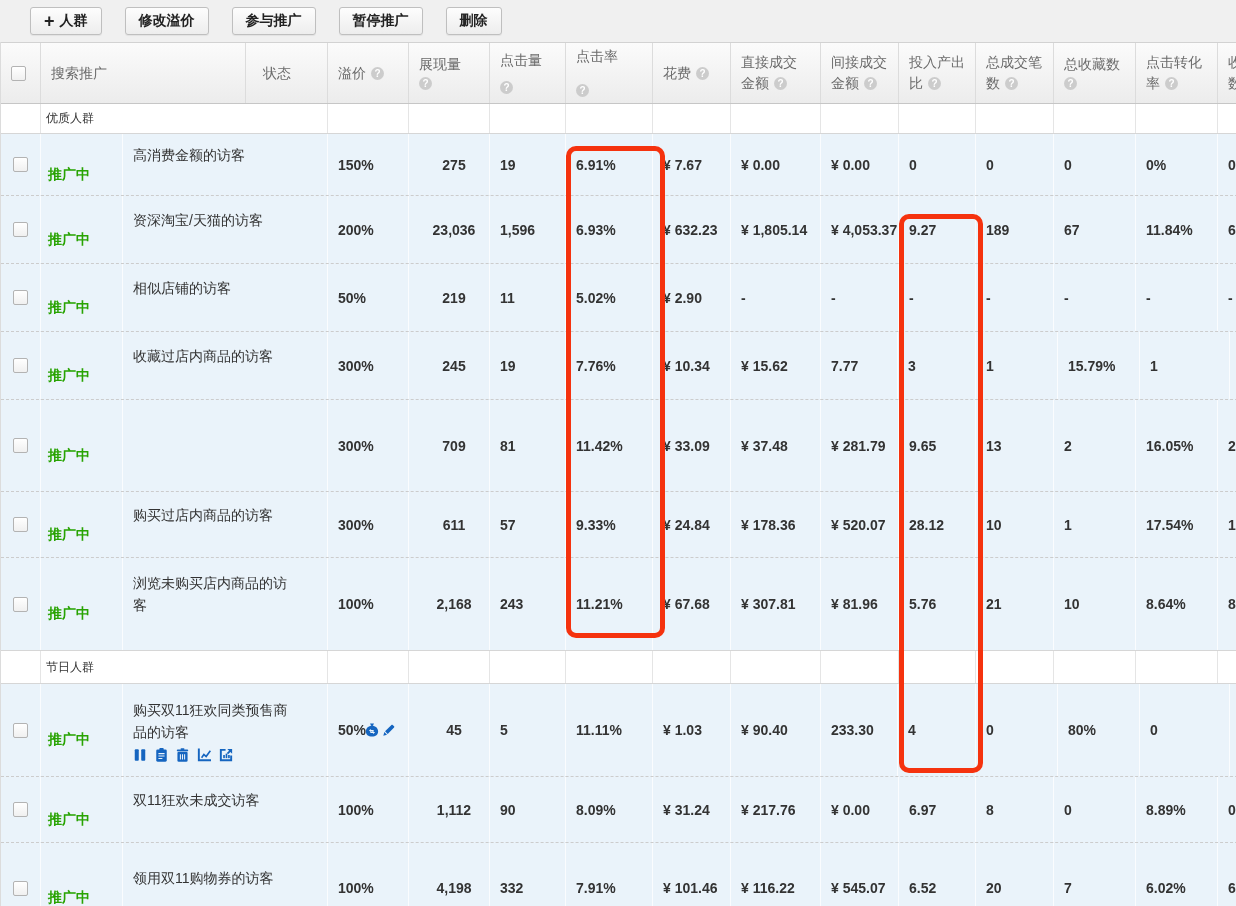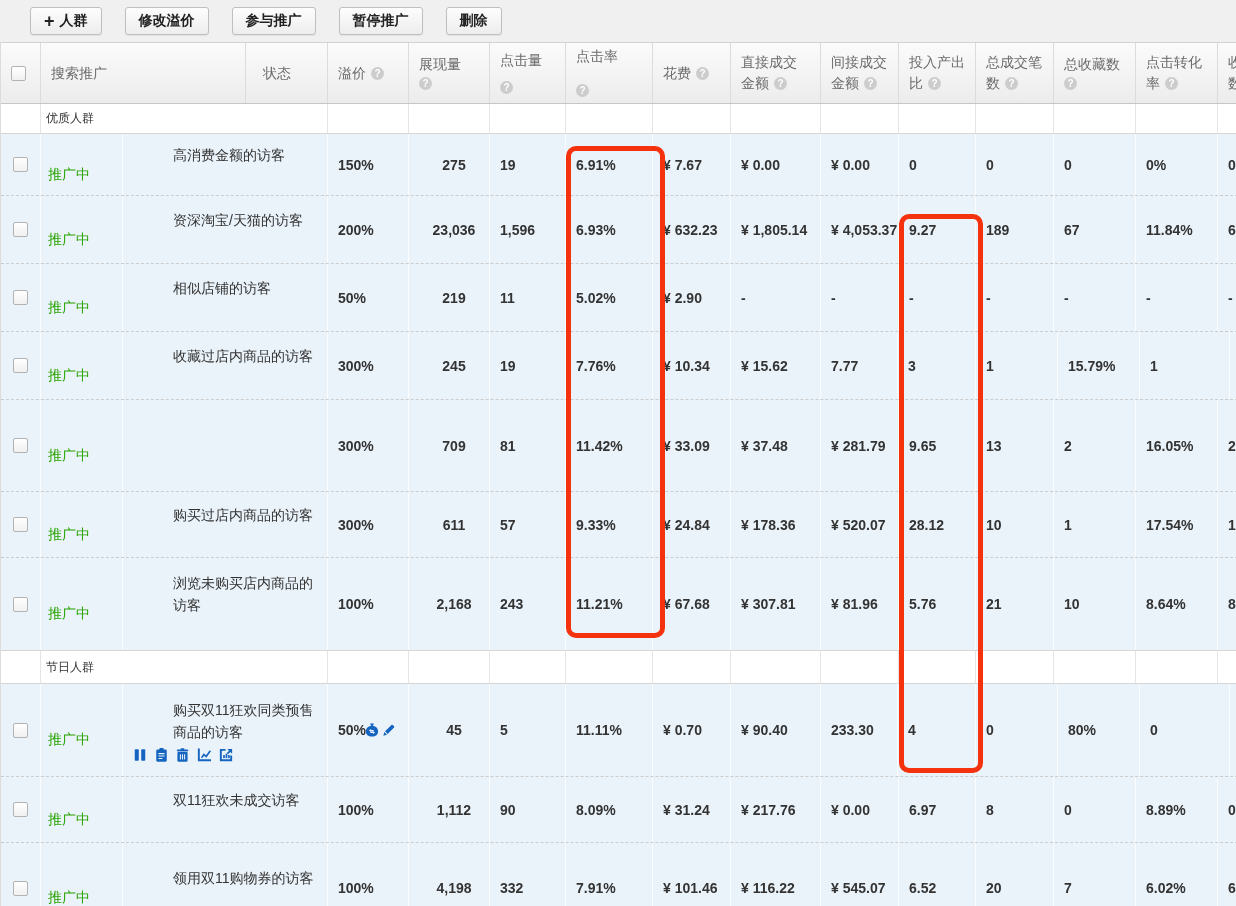--- a/index.html
+++ b/index.html
@@ -48,27 +48,27 @@
   .sec-0 .trow:nth-of-type(6){height:66px;}
   .sec-0 .trow:nth-of-type(7){height:92px;}
   .sec-1 .trow:nth-of-type(1){height:93px;}
   .sec-1 .trow:nth-of-type(2){height:66px;}
   .sec-1 .trow:nth-of-type(3){height:90px;}
   .td{box-sizing:border-box;flex-shrink:0;display:flex;align-items:center;padding-left:10px;
       border-right:1px solid rgba(255,255,255,.75);font-weight:bold;color:#333;font-size:14px;}
   .td.col-checkbox{padding-left:12px;}
   .td.col-status{padding-left:7px;}
   .td.col-direct span,.td.col-indirect span{display:inline-block;max-width:68px;word-break:break-all;line-height:20px;}
-  .status{color:#28a302;font-weight:normal;margin-top:20px;}
+  .status{color:#28a302;font-weight:bold;margin-top:20px;}
   .checkbox{width:13px;height:13px;background:linear-gradient(#fff,#f0f0f0);border:1px solid #b3b3b3;
             border-radius:2px;display:inline-block;cursor:pointer;}
   
   .td.col-name{padding:0 10px;}
   .name-wrap{display:flex;flex-direction:column;justify-content:center;height:100%;}
-  .name-text{max-width:160px;line-height:22px;font-weight:400;word-break:break-all;margin-left:40px;}
+  .name-text{max-width:160px;line-height:22px;font-weight:400;word-break:break-all;}
   .name-spacer{height:20px;}
   .row-icons{display:flex;gap:8px;margin-top:5px;align-items:center;}
   .icon{color:#1565c0;display:inline-flex;align-items:center;cursor:pointer;}
   .td.col-premium span.pval{margin-right:1px;}
   .premium-icons{display:flex;gap:2px;align-items:center;margin-left:-3px;}
   
   .redbox{position:absolute;border:5px solid #f5320e;border-radius:10px;pointer-events:none;}
 </style>
 </head>
 <body>
@@ -660,21 +660,21 @@
               <div class="td col-impressions">
                 <span>45</span>
               </div>
               <div class="td col-clicks">
                 <span>5</span>
               </div>
               <div class="td col-ctr">
                 <span>11.11%</span>
               </div>
               <div class="td col-cost">
-                <span>¥ 0.70</span>
+                <span>¥ 1.03</span>
               </div>
               <div class="td col-direct">
                 <span>¥ 90.40</span>
               </div>
               <div class="td col-roi">
                 <span>233.30</span>
               </div>
               <div class="td col-orders">
                 <span>4</span>
               </div>

